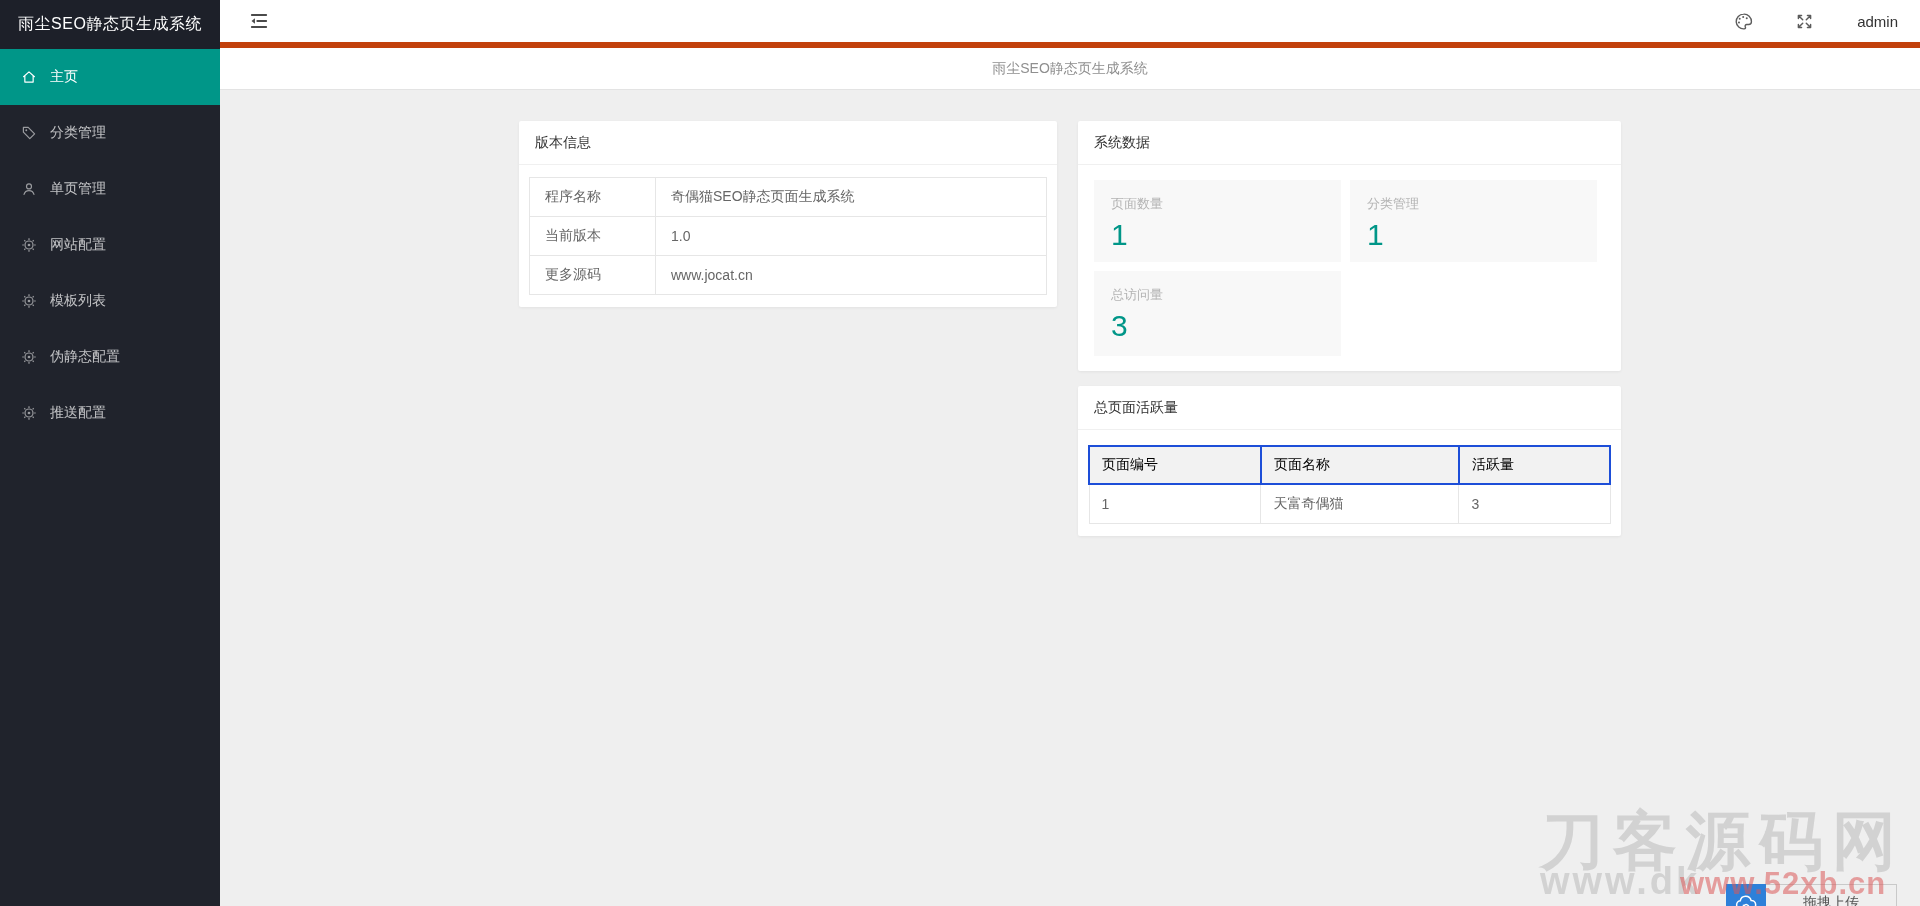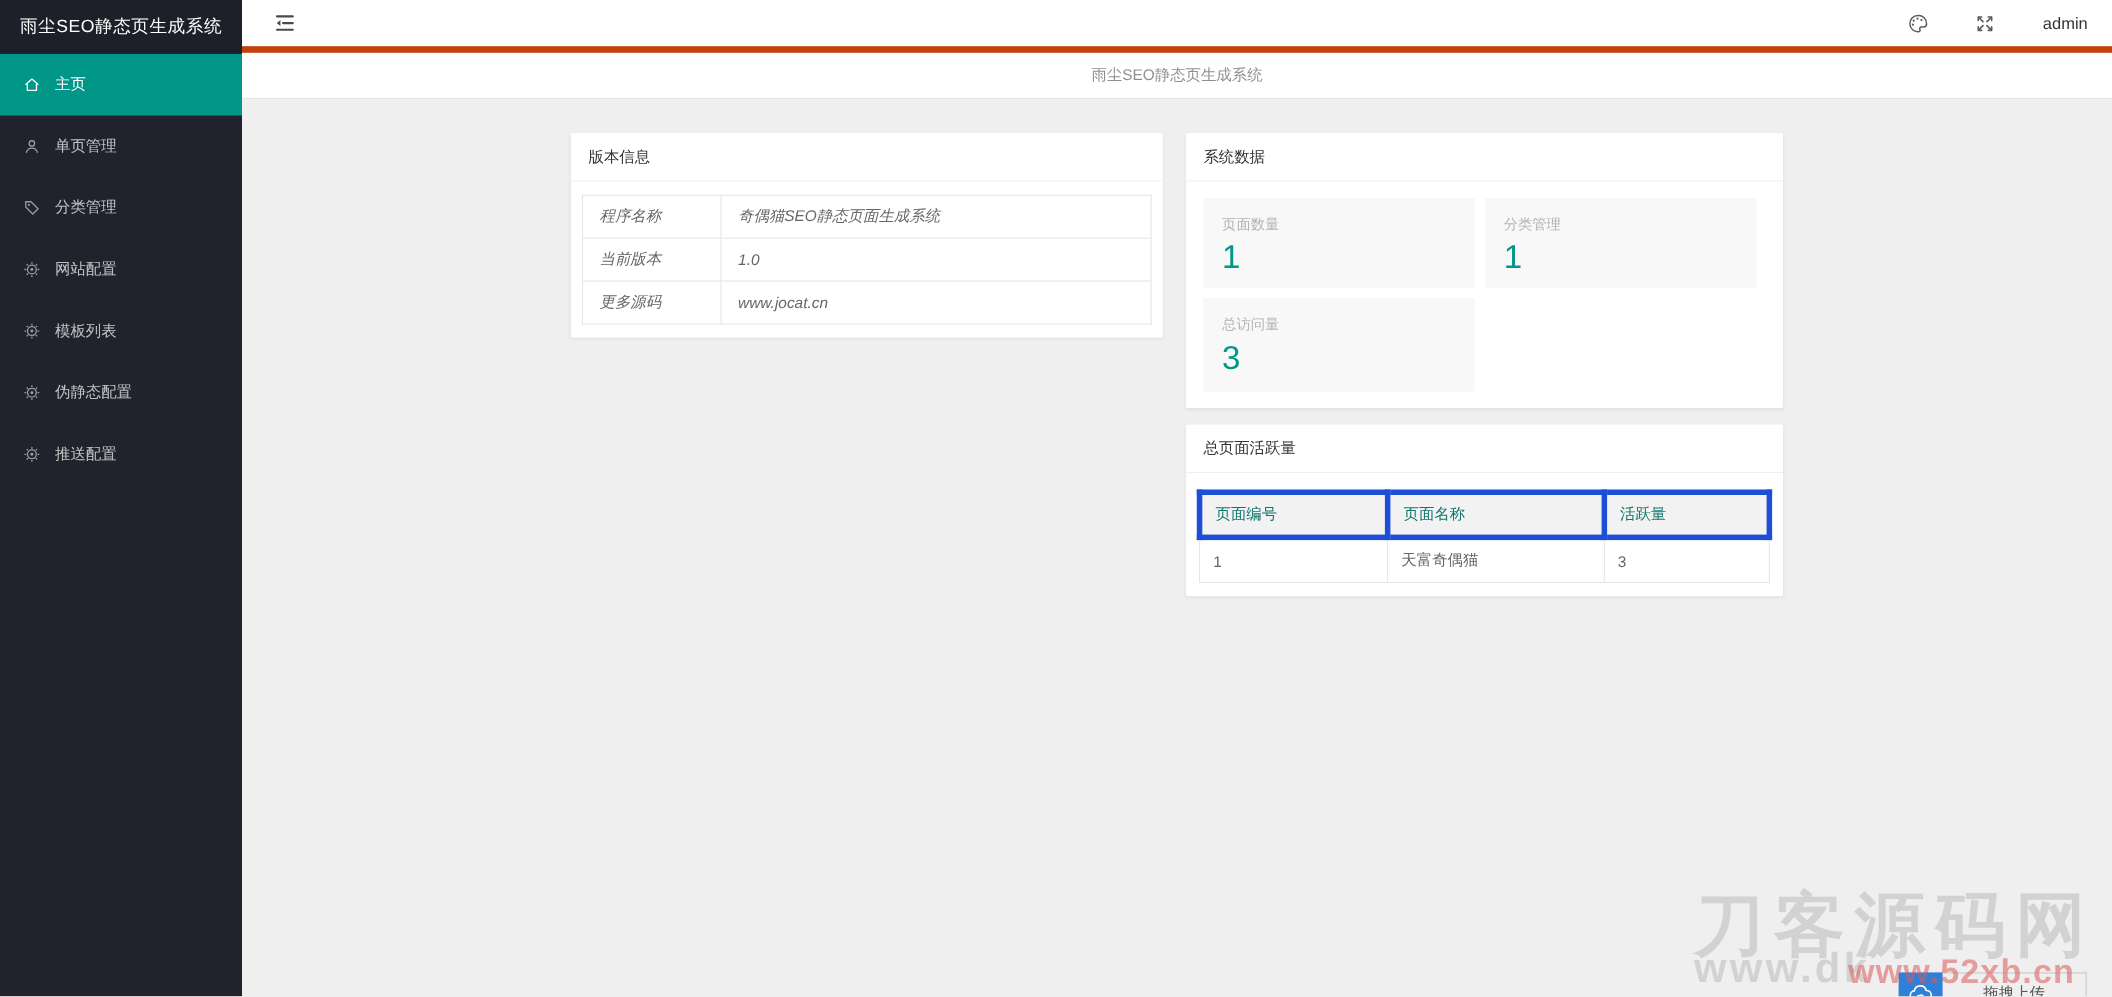--- a/index.html
+++ b/index.html
@@ -38,33 +38,33 @@
   .col-left{width:538px;flex:none;}
   .col-right{width:543px;flex:none;display:flex;flex-direction:column;gap:15px;}
 
   .card{background:#fff;border-radius:2px;box-shadow:0 1px 3px rgba(0,0,0,.06);}
   .card-header{height:43px;line-height:43px;padding:0 16px;border-bottom:1px solid #f0f0f0;
                font-size:14px;color:#333;}
   .card-body{padding:12px 10px;}
 
   
   table.kv{width:100%;border-collapse:collapse;font-size:14px;color:#666;}
-  table.kv td{border:1px solid #e6e6e6;padding:10px 15px;height:18px;font-style:italic;}
+  table.kv td{border:1px solid #e6e6e6;padding:10px 15px;height:18px;}
   table.kv td.k{width:95px;color:#666;}
 
   
   .stats{display:flex;flex-wrap:wrap;gap:9px;padding:3px 6px 3px 6px;}
   .stat-box{background:#f8f8f8;width:247px;height:82px;box-sizing:border-box;padding:15px 17px;}
   .stat-box.tall{height:85px;}
   .stat-label{font-size:13px;color:#b3b3b3;}
   .stat-value{margin-top:5px;font-size:30px;font-weight:500;color:#009688;}
 
   
   table.grid{width:100%;border-collapse:collapse;font-size:14px;color:#666;margin-top:3px;}
-  table.grid th{background:#f2f2f2;border:5px solid #1d4ed8;font-weight:normal;color:#0f766e;
+  table.grid th{background:#f2f2f2;border:2px solid #1d4ed8;font-weight:normal;color:#000000;
                 text-align:left;padding:9px 12px;}
   table.grid td{border:1px solid #e6e6e6;padding:10px 12px;}
   .cw1{width:33%;} .cw2{width:38%;} .cw3{width:29%;}
 
   
   .watermark{position:absolute;left:0;top:0;right:0;bottom:0;pointer-events:none;z-index:100;}
   .wm-title{position:absolute;left:1540px;top:798px;font-size:64px;font-weight:bold;
             letter-spacing:9px;color:#d2d2d2;white-space:nowrap;}
   .wm-url-gray{position:absolute;left:1540px;top:860px;font-size:38px;font-weight:bold;
                letter-spacing:3px;color:#d2d2d2;white-space:nowrap;}
@@ -134,32 +134,32 @@
       <span class="mi-icon">
           <svg viewBox="0 0 20 20">
             <use href="#i-home"></use>
           </svg>
         </span>
       <span>主页</span>
     </div>
     <div class="menu-item">
       <span class="mi-icon">
           <svg viewBox="0 0 20 20">
+            <use href="#i-tag"></use>
+          </svg>
+        </span>
+      <span>分类管理</span>
+    </div>
+    <div class="menu-item">
+      <span class="mi-icon">
+          <svg viewBox="0 0 20 20">
             <use href="#i-user"></use>
           </svg>
         </span>
       <span>单页管理</span>
-    </div>
-    <div class="menu-item">
-      <span class="mi-icon">
-          <svg viewBox="0 0 20 20">
-            <use href="#i-tag"></use>
-          </svg>
-        </span>
-      <span>分类管理</span>
     </div>
     <div class="menu-item">
       <span class="mi-icon">
           <svg viewBox="0 0 20 20">
             <use href="#i-gear"></use>
           </svg>
         </span>
       <span>网站配置</span>
     </div>
     <div class="menu-item">

